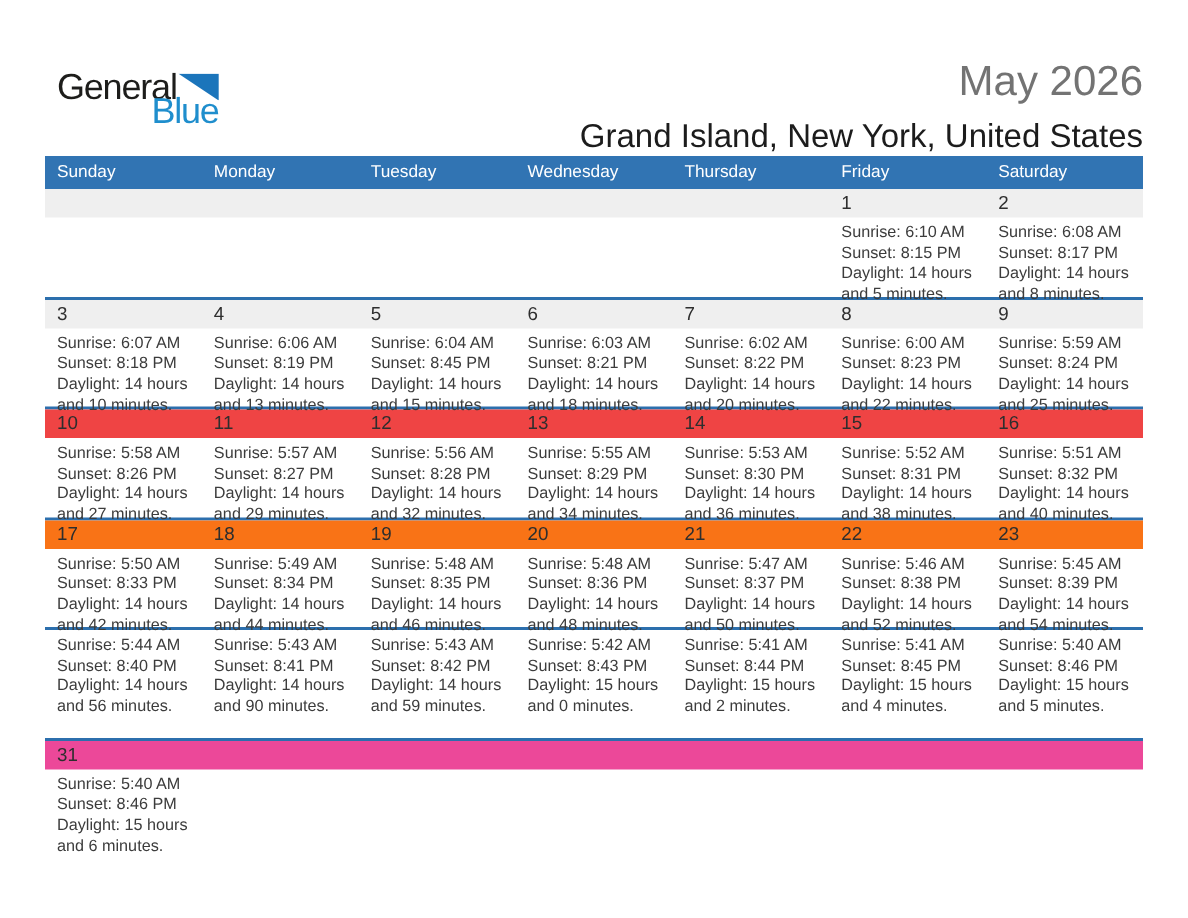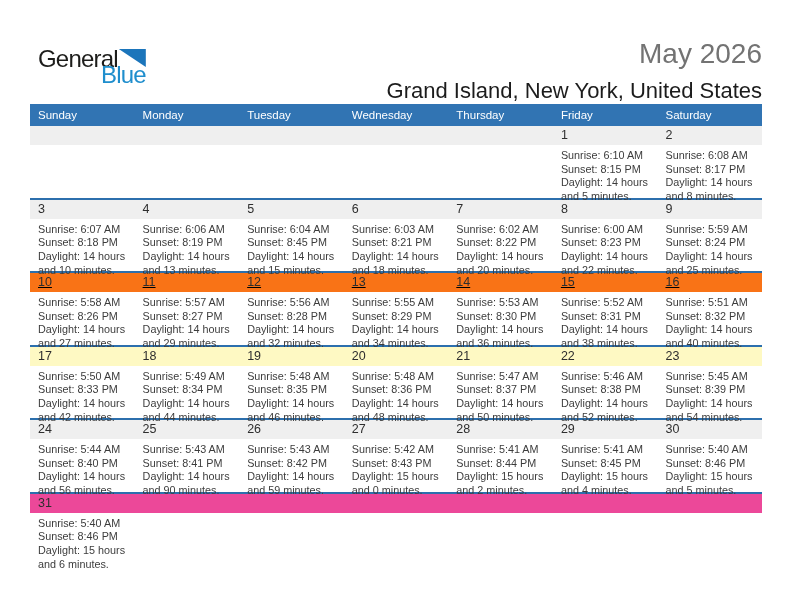--- a/index.html
+++ b/index.html
@@ -140,21 +140,21 @@
             </div>
             <div class="cell">
               <div class="line">Sunrise: 5:59 AM</div>
               <div class="line">Sunset: 8:24 PM</div>
               <div class="line">Daylight: 14 hours</div>
               <div class="line">and 25 minutes.</div>
             </div>
           </div>
         </div>
         <div class="week-row" style="border-bottom-color: rgb(44, 111, 173);">
-          <div class="band" style="background: #f97316; text-decoration: underline;">
+          <div class="band" style="background: #ef4444;">
             <div class="num">10</div>
             <div class="num">11</div>
             <div class="num">12</div>
             <div class="num">13</div>
             <div class="num">14</div>
             <div class="num">15</div>
             <div class="num">16</div>
           </div>
           <div class="bodyrow">
             <div class="cell">
@@ -195,21 +195,21 @@
             </div>
             <div class="cell">
               <div class="line">Sunrise: 5:51 AM</div>
               <div class="line">Sunset: 8:32 PM</div>
               <div class="line">Daylight: 14 hours</div>
               <div class="line">and 40 minutes.</div>
             </div>
           </div>
         </div>
         <div class="week-row" style="border-bottom-color: rgb(44, 111, 173);">
-          <div class="band" style="background: #fef9c3;">
+          <div class="band" style="background: #f97316;">
             <div class="num">17</div>
             <div class="num">18</div>
             <div class="num">19</div>
             <div class="num">20</div>
             <div class="num">21</div>
             <div class="num">22</div>
             <div class="num">23</div>
           </div>
           <div class="bodyrow">
             <div class="cell">
@@ -250,29 +250,20 @@
             </div>
             <div class="cell">
               <div class="line">Sunrise: 5:45 AM</div>
               <div class="line">Sunset: 8:39 PM</div>
               <div class="line">Daylight: 14 hours</div>
               <div class="line">and 54 minutes.</div>
             </div>
           </div>
         </div>
         <div class="week-row" style="border-bottom-color: rgb(44, 111, 173);">
-          <div class="band" style="background: rgb(239, 239, 239);">
-            <div class="num">24</div>
-            <div class="num">25</div>
-            <div class="num">26</div>
-            <div class="num">27</div>
-            <div class="num">28</div>
-            <div class="num">29</div>
-            <div class="num">30</div>
-          </div>
           <div class="bodyrow">
             <div class="cell">
               <div class="line">Sunrise: 5:44 AM</div>
               <div class="line">Sunset: 8:40 PM</div>
               <div class="line">Daylight: 14 hours</div>
               <div class="line">and 56 minutes.</div>
             </div>
             <div class="cell">
               <div class="line">Sunrise: 5:43 AM</div>
               <div class="line">Sunset: 8:41 PM</div>

